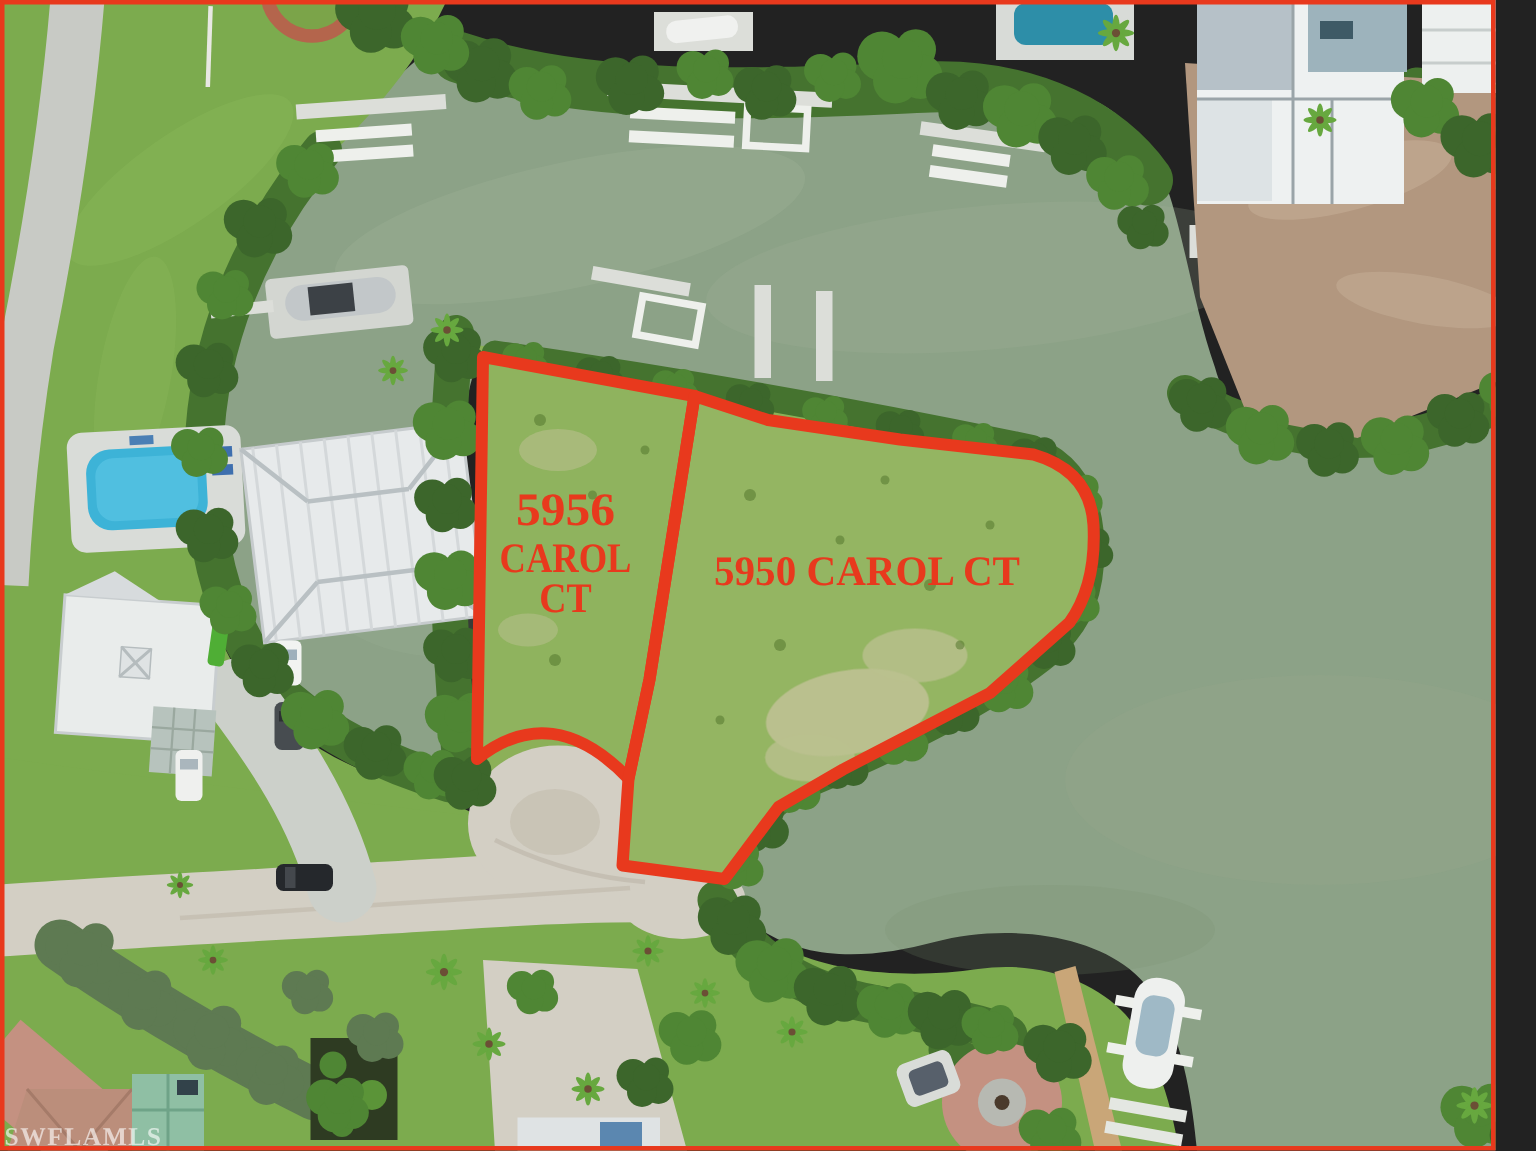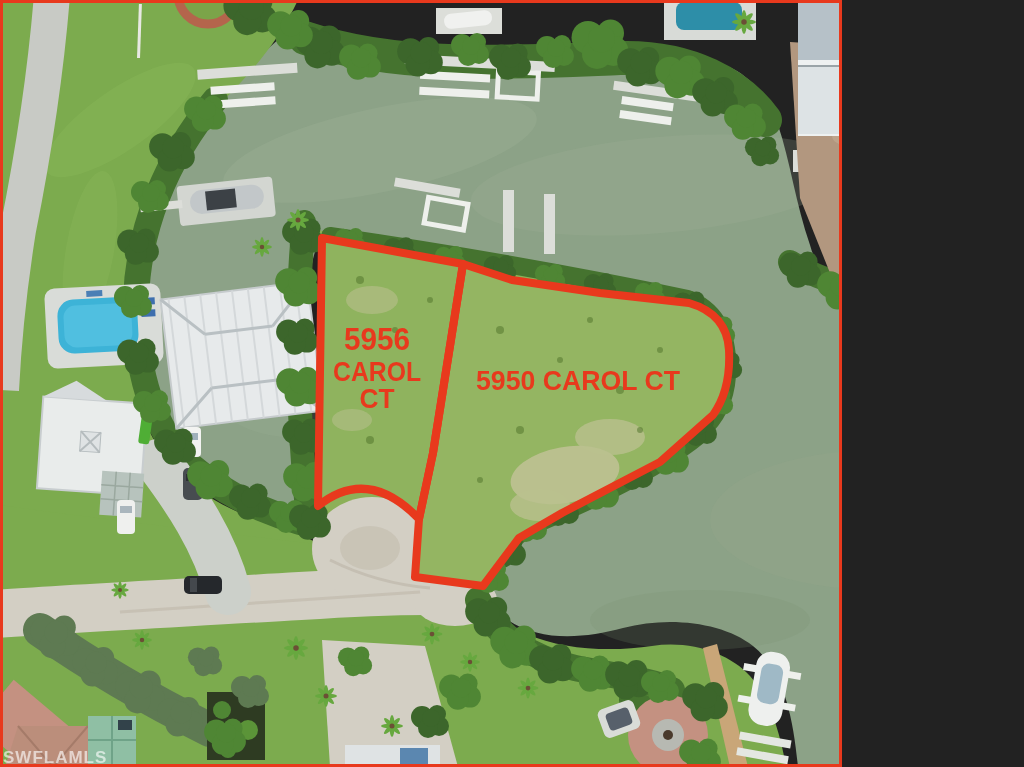--- a/index.html
+++ b/index.html
@@ -1,17 +1,17 @@
 <!DOCTYPE html>
 <html style="--red: #E8391D; --wm: rgba(255,255,255,0.62);"><head>
 <meta charset="utf-8">
 <style>
   html,body{margin:0;padding:0;background:#222;}
-  #stage{position:relative;width:842px;height:767px;overflow:hidden;
-         font-family:Liberation Sans, sans-serif;}
+  #stage{position:relative;width:997px;height:767px;overflow:hidden;
+         font-family:Liberation Serif, serif;}
   #scene{position:absolute;left:0;top:0;}
   .red-stroke{fill:none;stroke:var(--red,#E8391D);stroke-width:8;stroke-linejoin:round;stroke-linecap:round;}
   .red-label{fill:var(--red,#E8391D);font-weight:bold;}
   .wm{fill:var(--wm,rgba(255,255,255,.62));font-weight:bold;letter-spacing:1px;}
   #photo-frame{position:absolute;inset:0;border:3px solid var(--red,#E8391D);box-sizing:border-box;pointer-events:none;}
   .tdark{color:#3c662b}.tmid{color:#4f8634}.tlite{color:#67a83f}.tgray{color:#5e7a52}
 </style>
 </head>
 <body>
 

